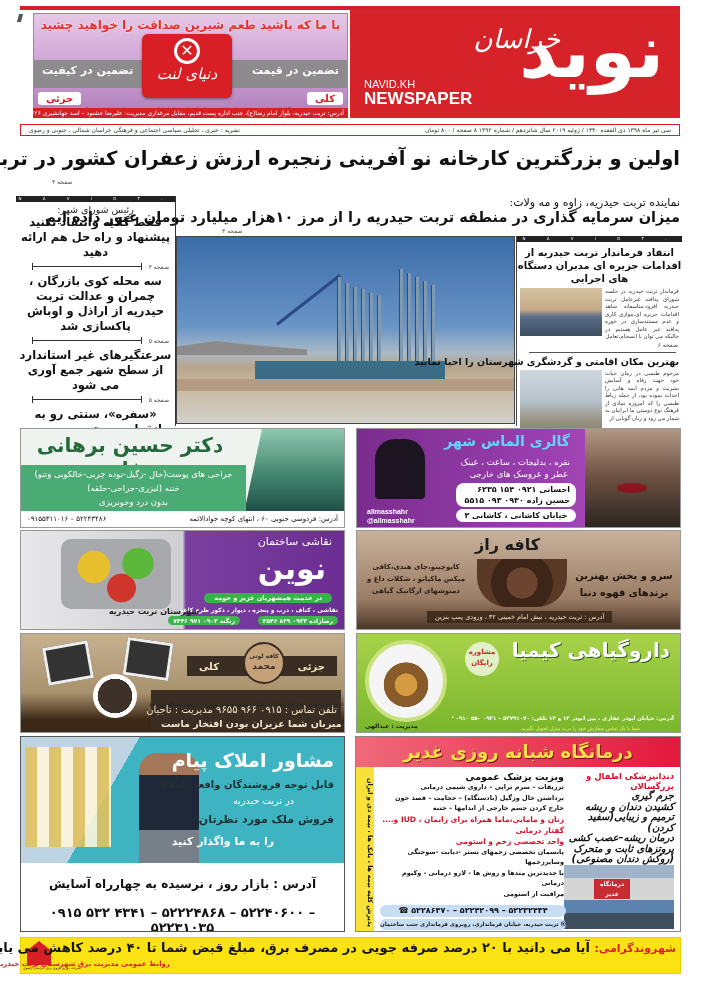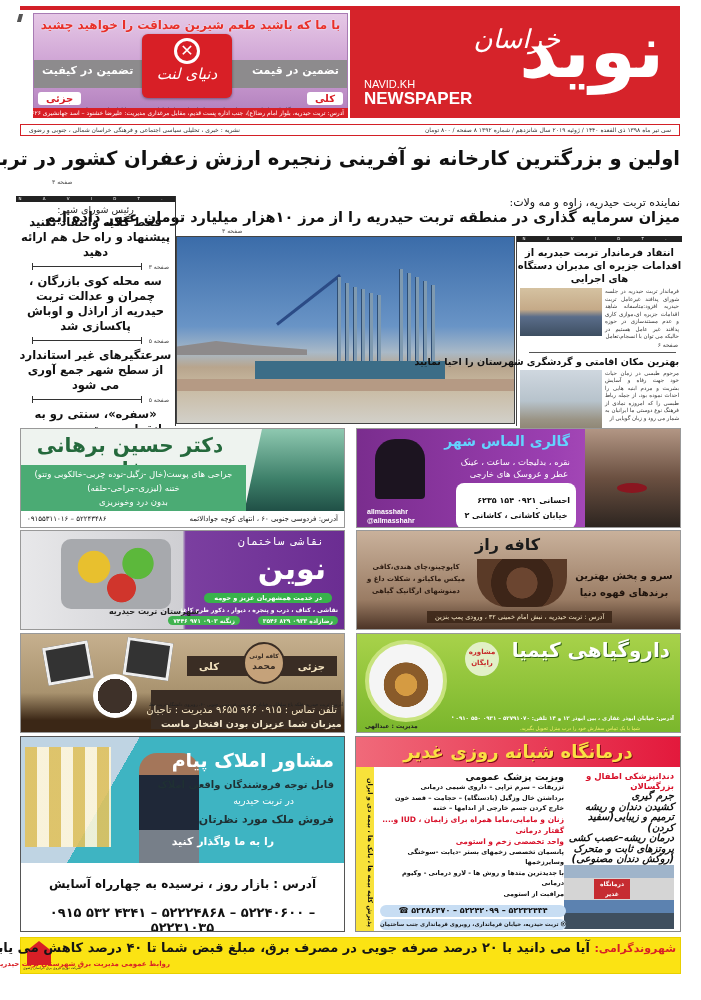--- a/index.html
+++ b/index.html
@@ -81,28 +81,28 @@
   .ad-doctor .grn { position: absolute; left: 0; top: 36px; width: 225px; height: 46px; background: #4bab74; color: #fff; text-align: center; font-size: 8.5px; line-height: 14px; padding-top: 2px; }
   .ad-doctor .img { position: absolute; right: 0; top: 0; width: 100px; height: 84px; background: linear-gradient(180deg,#8ec8b0 0%,#3d7f69 60%,#1e4d44 100%); clip-path: polygon(18% 0,100% 0,100% 100%,0 100%); }
   .ad-doctor .addr { position: absolute; left: 0; bottom: 0; width: 100%; height: 16px; background: #fff; font-size: 7px; line-height: 16px; padding: 0 6px; display: flex; justify-content: space-between; white-space: nowrap; }
 
   .ad-almas { left: 356px; top: 428px; width: 325px; height: 100px; background: linear-gradient(90deg,#7a2d8e 0%,#9b3fb1 60%,#b85cc2 100%); }
   .ad-almas .face { position: absolute; right: 0; top: 0; width: 95px; height: 100%; background: linear-gradient(180deg,#b29684 0%,#6b5041 50%,#2d2520 100%); }
   .ad-almas .face .lips { position: absolute; left: 32px; top: 54px; width: 30px; height: 10px; background: #8a1620; border-radius: 50%; }
   .ad-almas .title { position: absolute; right: 110px; top: 4px; color: #63d4ff; font-weight: bold; font-size: 14px; }
   .ad-almas .line1 { position: absolute; right: 110px; top: 28px; color: #fff; font-size: 8.5px; }
   .ad-almas .line2 { position: absolute; right: 112px; top: 40px; color: #fff; font-size: 8.5px; }
-  .ad-almas .phones { position: absolute; right: 104px; top: 54px; width: 120px; background: #fff; border-radius: 8px; font-size: 8px; line-height: 11px; padding: 12px 6px; font-weight: bold; }
+  .ad-almas .phones { position: absolute; right: 104px; top: 54px; width: 120px; background: #fff; border-radius: 8px; font-size: 8px; line-height: 11px; padding: 1px 6px; font-weight: bold; }
   .ad-almas .street { position: absolute; right: 104px; top: 80px; width: 120px; background: #fff; border-radius: 8px; font-size: 8px; line-height: 13px; text-align: center; font-weight: bold; }
   .ad-almas .jewel { position: absolute; left: 18px; top: 10px; width: 50px; height: 60px; background: #1c1420; border-radius: 20px 20px 4px 4px; }
   .ad-almas .ig { position: absolute; left: 10px; top: 78px; font-size: 7px; color: #fff; direction: ltr; text-align: left; line-height: 9px; font-family: "Liberation Sans", sans-serif; font-weight: bold; }
 
   .ad-novin { left: 20px; top: 530px; width: 325px; height: 100px; background: linear-gradient(90deg,#e8e8ea 0%,#cfcfd3 50%,#7b3fa0 51%,#6b2d92 100%); }
   .ad-novin .cans { position: absolute; left: 40px; top: 8px; width: 110px; height: 70px; background: radial-gradient(circle at 30% 40%,#e8c02e 0 18%,transparent 19%), radial-gradient(circle at 70% 35%,#5cb83b 0 17%,transparent 18%), radial-gradient(circle at 55% 70%,#d0352c 0 18%,transparent 19%), #a7a9ad; border-radius: 10px; }
-  .ad-novin .kick { position: absolute; right: 20px; top: 4px; color: #fff; font-size: 11px; font-family: Liberation Mono, monospace; }
+  .ad-novin .kick { position: absolute; right: 12px; top: 4px; color: #fff; font-size: 11px; }
   .ad-novin .brand { position: absolute; right: 18px; top: 20px; color: #fff; font-size: 30px; font-weight: bold; }
   .ad-novin .srv { position: absolute; right: 12px; top: 62px; background: #38b24b; color: #fff; font-size: 6.5px; padding: 1px 10px; border-radius: 6px; font-weight: bold; }
   .ad-novin .list { position: absolute; right: 6px; top: 75px; color: #fff; font-size: 6px; font-weight: bold; white-space: nowrap; }
   .ad-novin .city { position: absolute; left: 88px; top: 76px; color: #222; font-size: 8px; font-weight: bold; }
   .ad-novin .ph { position: absolute; bottom: 4px; background: #3fb34f; color: #fff; font-size: 6px; padding: 1px 5px; border-radius: 6px; white-space: nowrap; font-weight: bold; }
   .ad-novin .ph.a { right: 6px; } .ad-novin .ph.b { right: 104px; }
 
   .ad-raz { left: 356px; top: 530px; width: 325px; height: 100px; background: linear-gradient(180deg,#c9b19b 0%,#9a7c64 70%,#4d3527 100%); padding-left: 16px; }
   .ad-raz .brand { position: absolute; left: 118px; top: 4px; font-size: 16px; font-weight: bold; color: #1b1b1b; }
   .ad-raz .cup { position: absolute; left: 120px; top: 28px; width: 90px; height: 48px; background: radial-gradient(circle,#6b4530 0 30%,#3d2518 31% 60%,#5a3a27 61%); border-radius: 0 0 30px 30px; }

